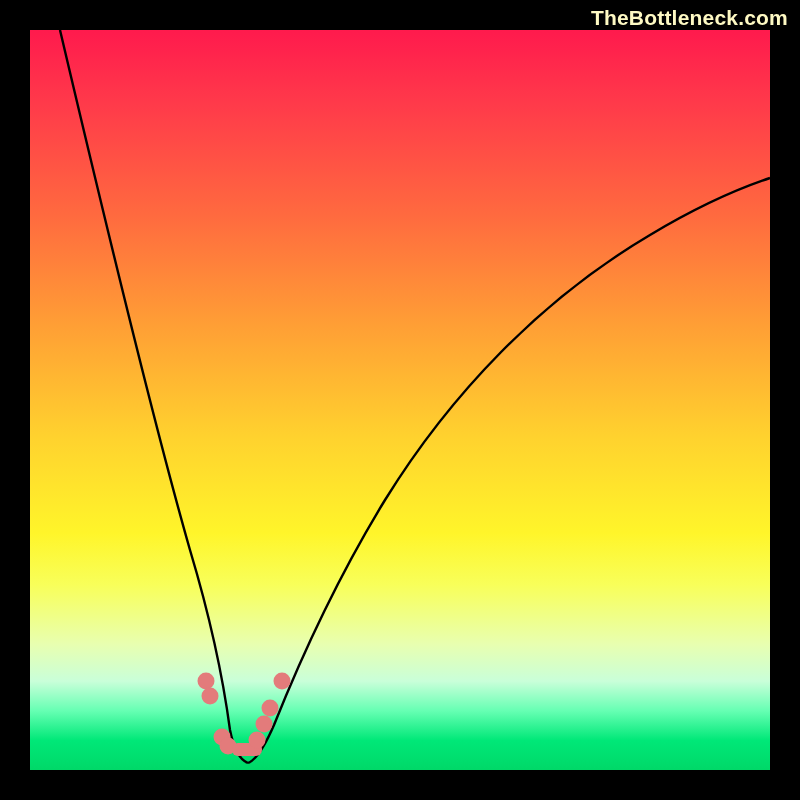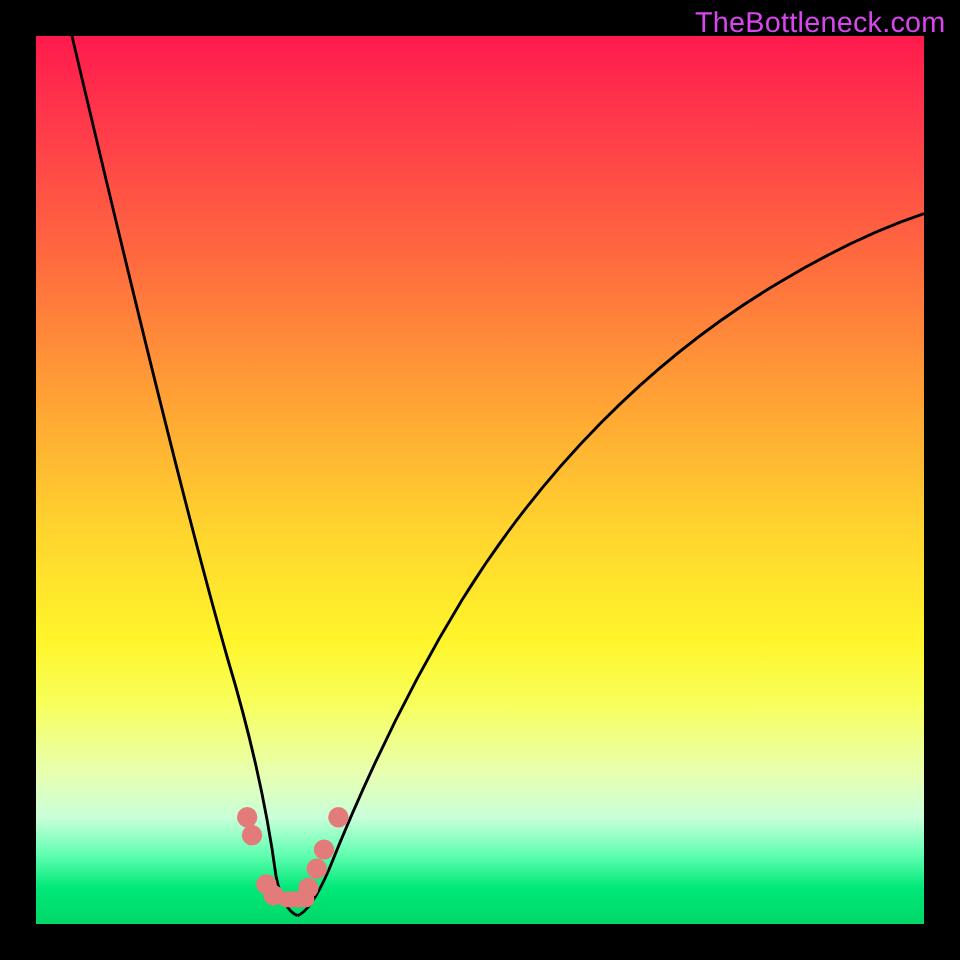--- a/index.html
+++ b/index.html
@@ -30,23 +30,23 @@
       #c9ffd9 88%,
       #66ffb3 92%,
       #00e878 96%,
       #00d868 100%
     );
   }
   .watermark {
     position: absolute;
     top: 6px;
     right: 12px;
-    color: #d946ef;
-    font-size: 24px;
-    font-weight: 400;
+    color: #fef9c3;
+    font-size: 21px;
+    font-weight: 700;
     letter-spacing: 0.2px;
     user-select: none;
   }
   svg.curve {
     position: absolute;
     left: 0;
     top: 0;
     width: 740px;
     height: 740px;
     overflow: visible;

